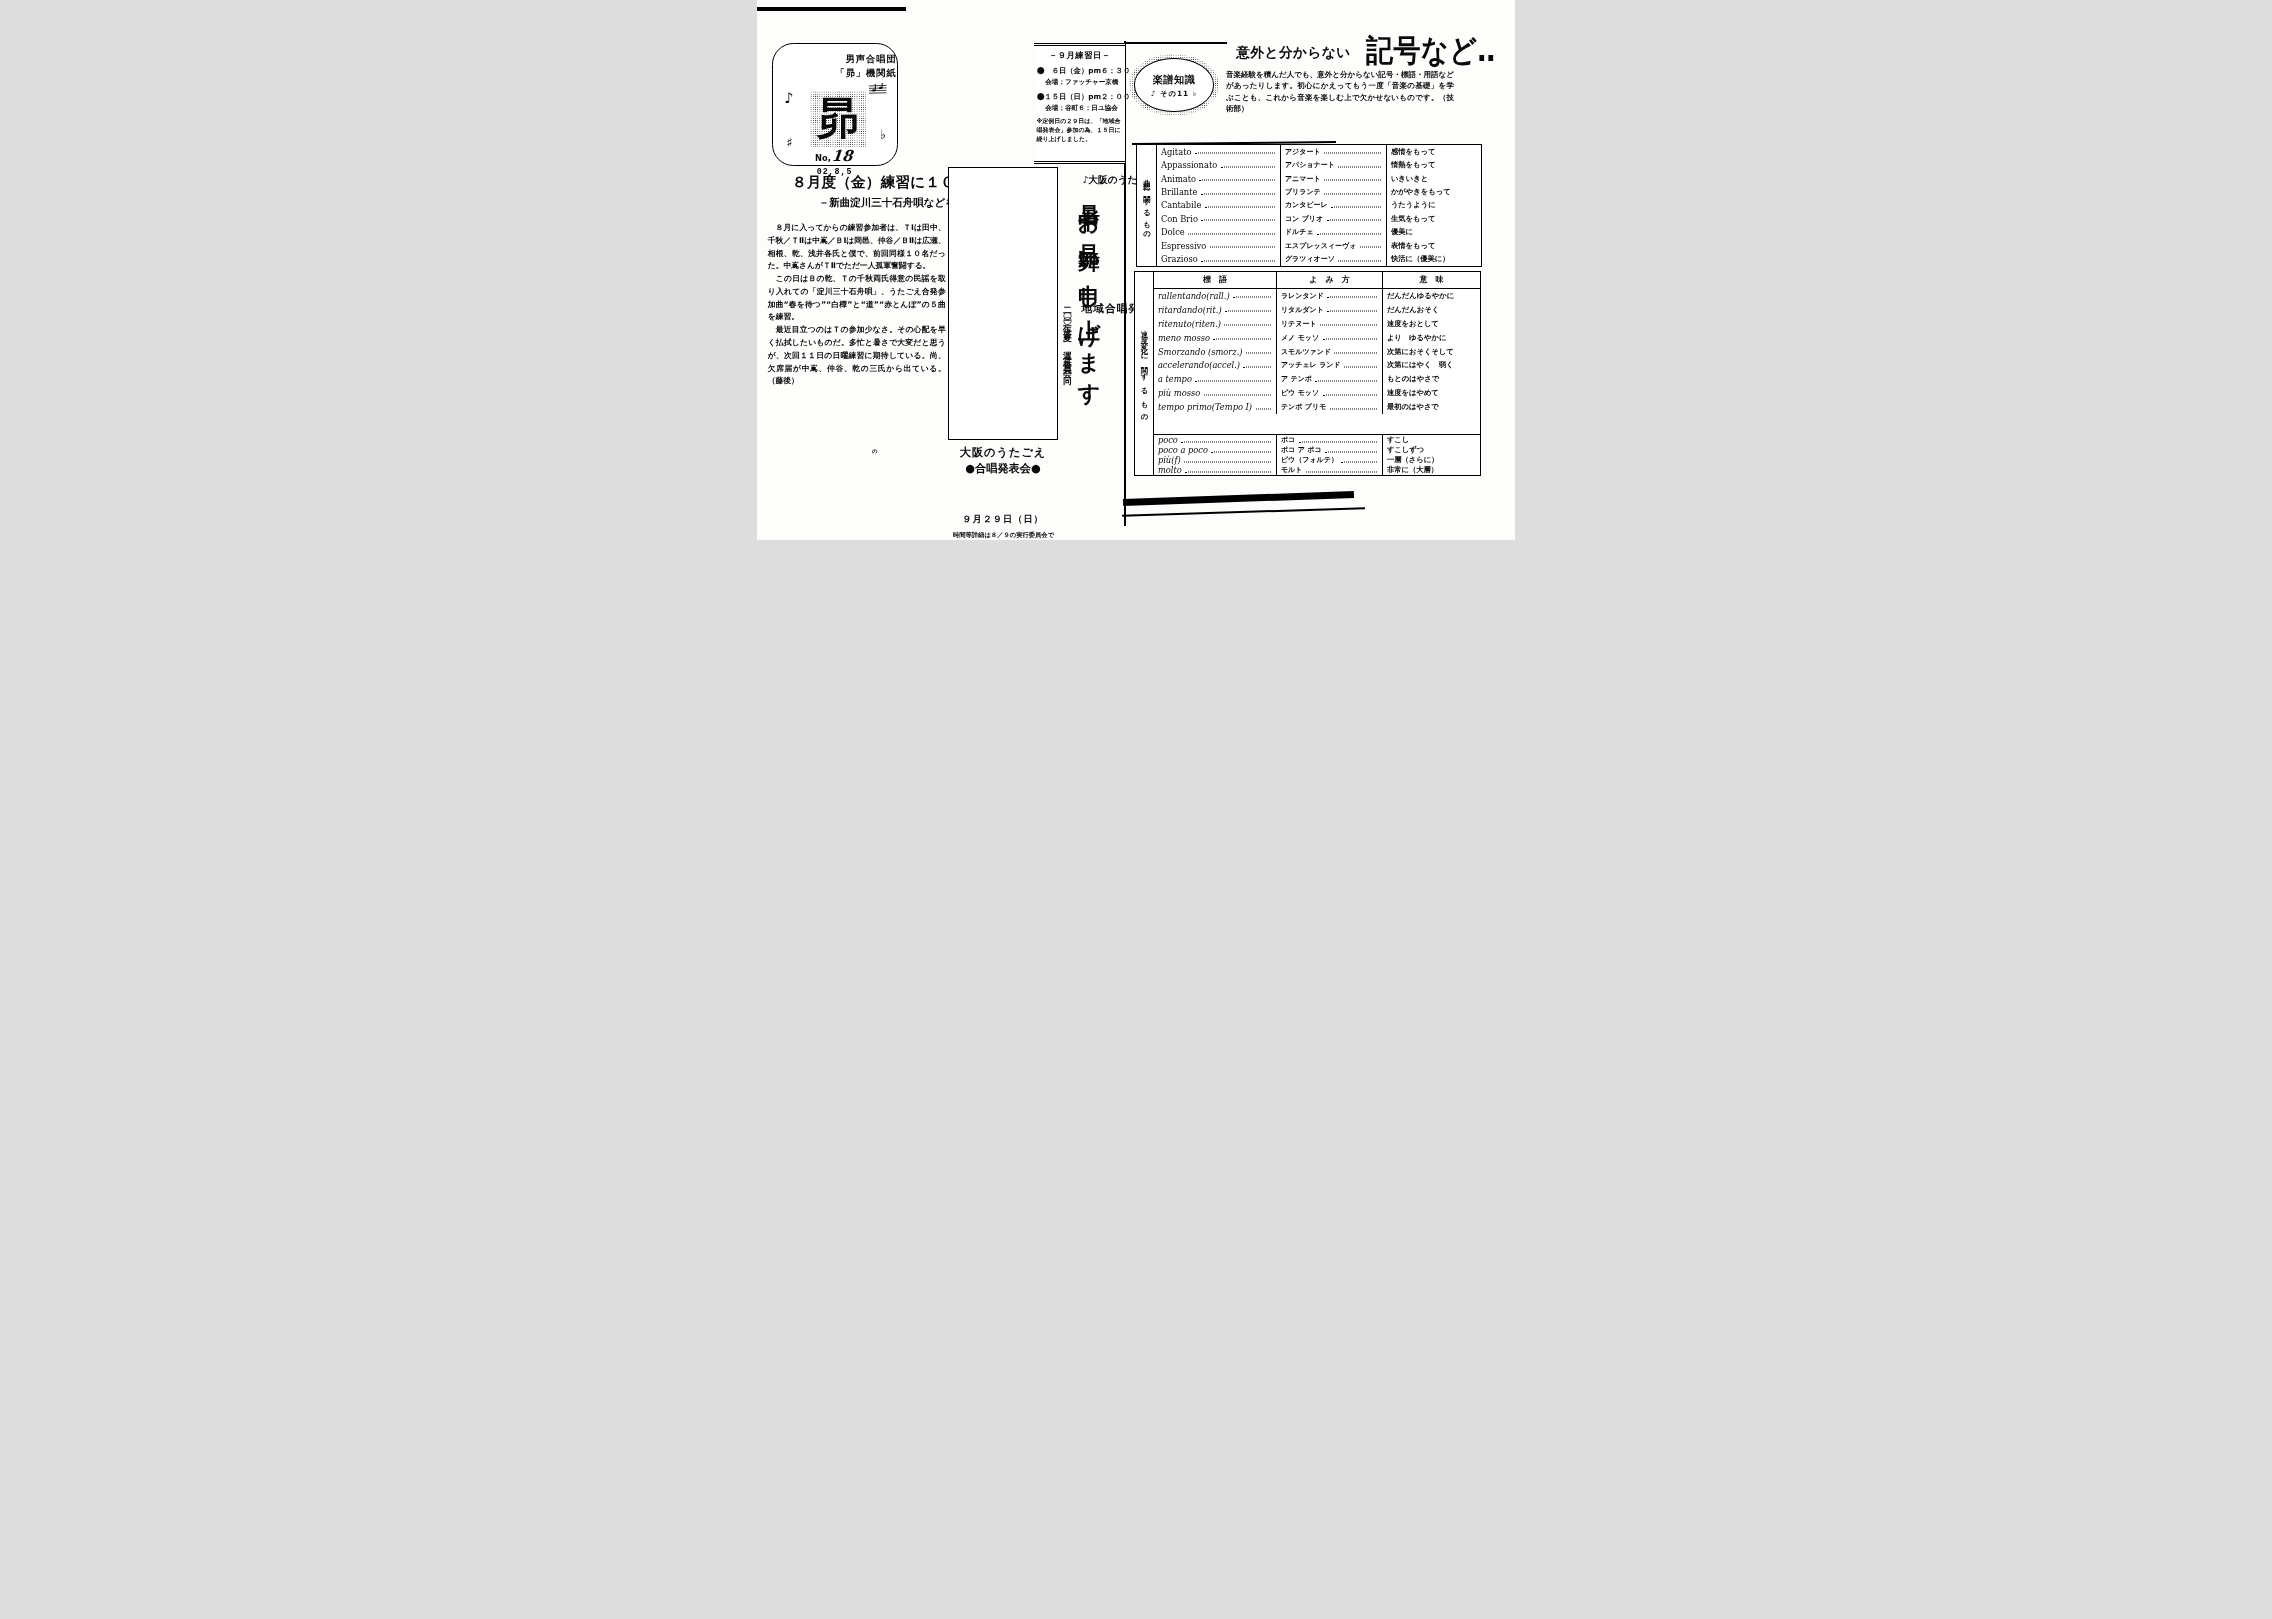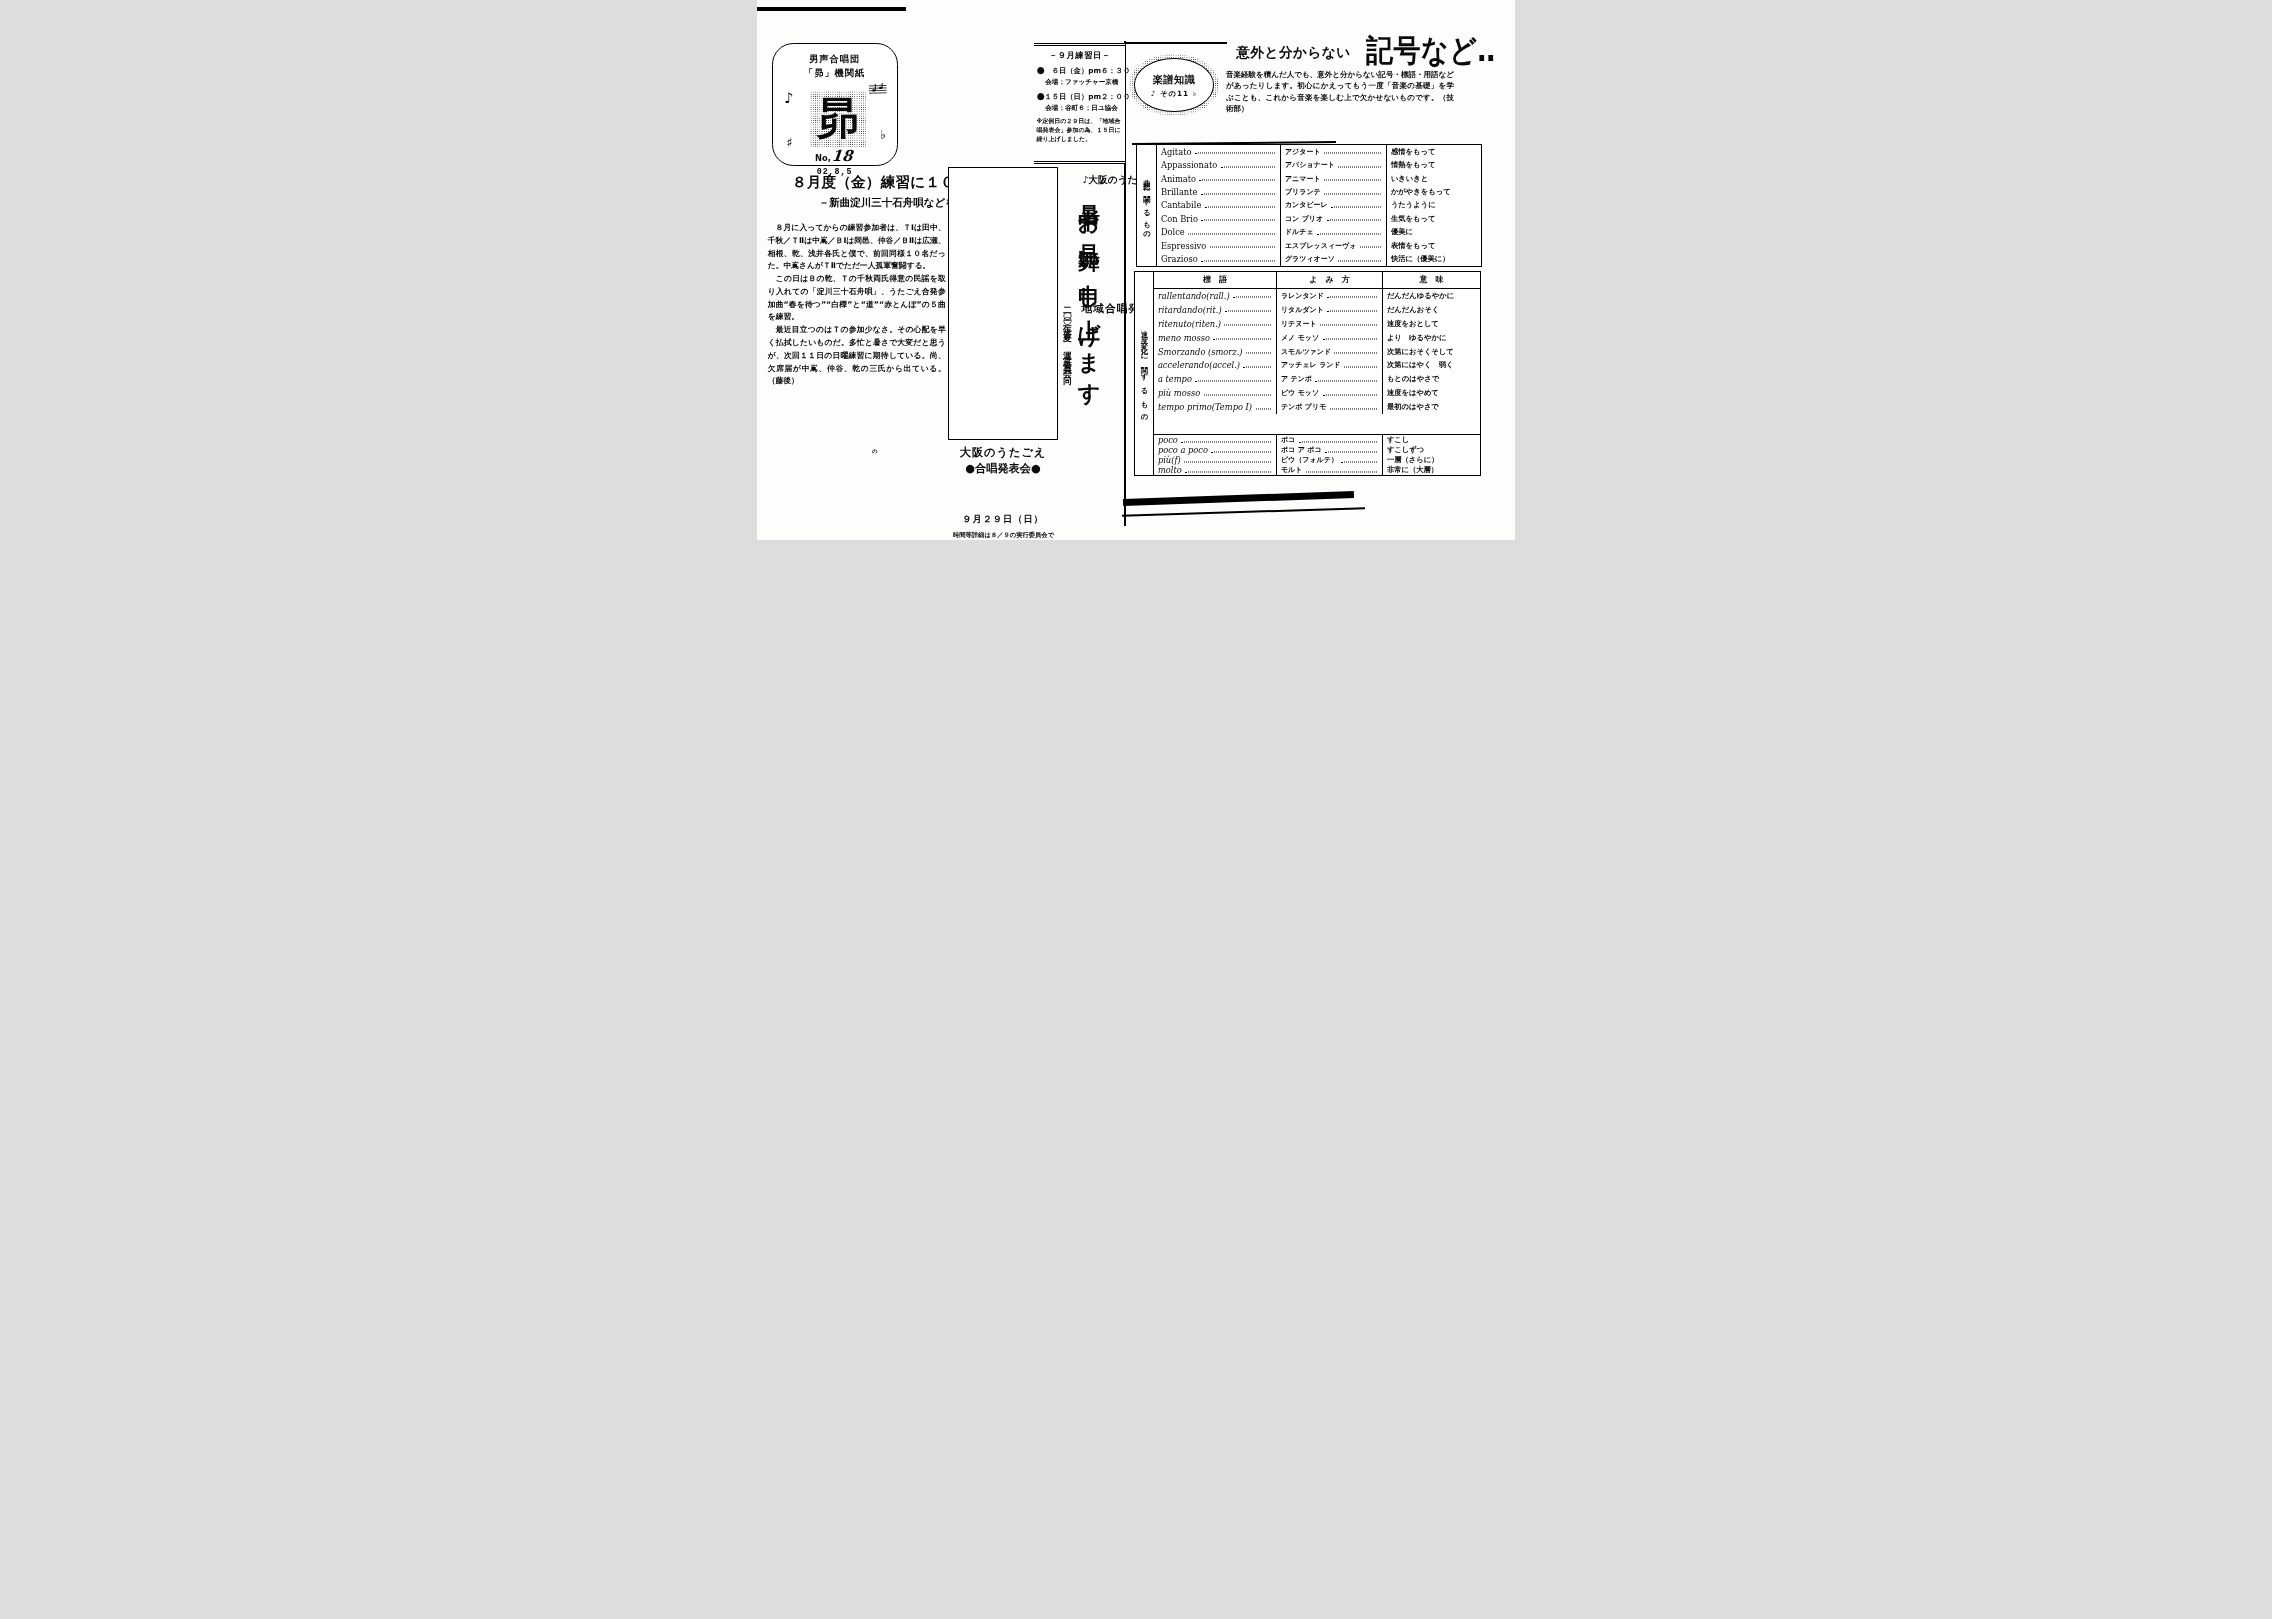--- a/index.html
+++ b/index.html
@@ -12,21 +12,21 @@
 
   
   .scanbar-top { left:0; top:6.8px; width:149px; height:4.4px; background:#000; }
   .divider-v { left:367px; top:41px; width:1.5px; height:485px; background:#000; }
   .right-topline { left:368px; top:42px; width:102px; height:2.4px; background:#000; }
   .bottom-thick { left:366px; top:495px; width:231px; height:6.8px; background:#000; transform:rotate(-2deg); }
   .bottom-thin { left:365px; top:511px; width:243px; height:1.5px; background:#000; transform:rotate(-1.8deg); }
 
   
   .logo-box { left:14.6px; top:43px; width:126px; height:123px; border:1.7px solid #000; border-radius:21.4px; background:#fff; }
-  .logo-org { position:absolute; left:0; top:7.8px; width:100%; text-align:center; font-weight:900; font-size:9.2px; line-height:1.55; letter-spacing:1px; }
+  .logo-org { position:absolute; left:0; top:7.8px; width:100%; text-align:right; font-weight:900; font-size:9.2px; line-height:1.55; letter-spacing:1px; }
   .subaru-sq { position:absolute; left:37px; top:47px; width:56px; height:56px; text-align:center; }
   .subaru-char { font-family:"DejaVu Serif","Liberation Serif",serif; font-weight:900; font-size:43px; line-height:55px; }
   .logo-note { position:absolute; left:11.7px; top:45px; font-size:14.6px; }
   .logo-sharp { position:absolute; left:13.6px; top:91px; font-size:13px; font-weight:700; }
   .logo-flat { position:absolute; right:10.7px; top:83px; font-size:12.7px; font-weight:700; }
   .logo-staff { position:absolute; right:8.8px; top:39px; }
   .logo-issue { position:absolute; left:0; top:103px; width:100%; text-align:center; font-size:8.3px; font-weight:700; }
   .issue-no { font-family:"DejaVu Serif","Liberation Serif",serif; font-size:15px; font-style:italic; font-weight:700; display:inline-block; transform:skewX(-8deg); margin-left:2.4px; }
   .logo-date { position:absolute; left:0; top:123px; width:100%; text-align:center; font-size:8.3px; font-weight:700; letter-spacing:1px;font-family:Liberation Mono, monospace; }
 

